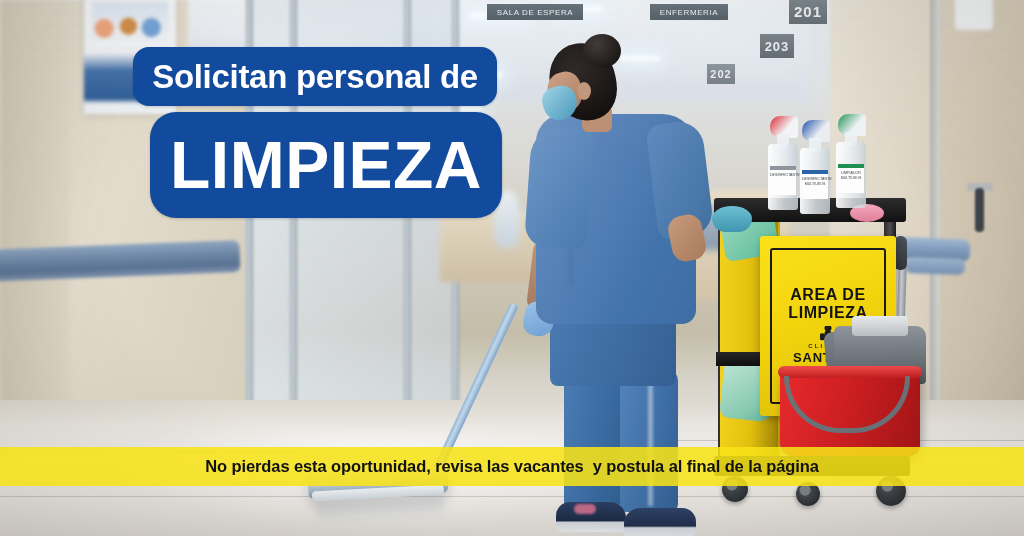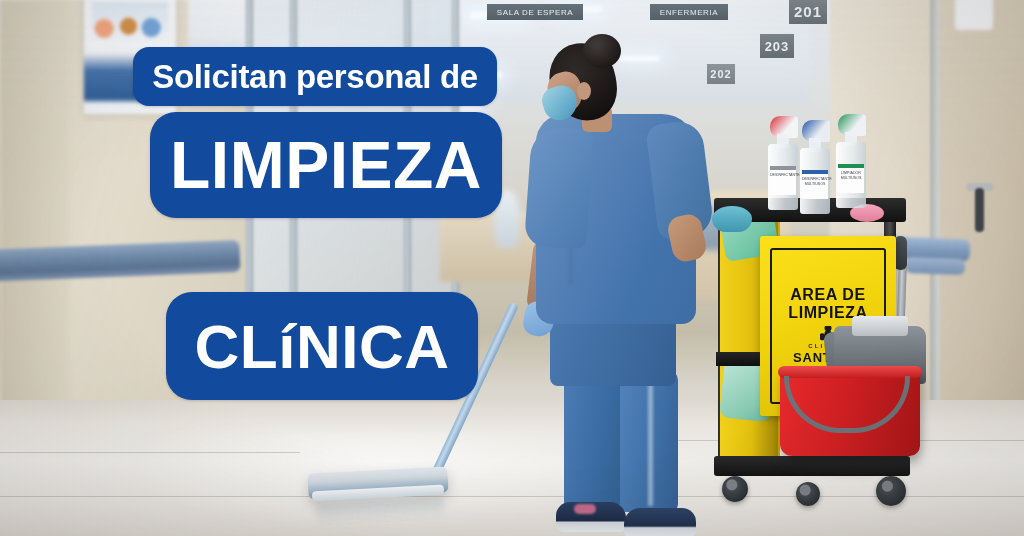--- a/index.html
+++ b/index.html
@@ -759,18 +759,18 @@
 
     <div class="grade"></div>
   </div>
 
   <div class="badge" id="badge-kicker">
     <span>Solicitan personal de</span>
   </div>
   <div class="badge" id="badge-limpieza">
     <span>LIMPIEZA</span>
   </div>
-  <div class="badge" id="badge-clinica">
-    <span>CLíNICA</span>
+
+  <div id="yellow-banner">
+    <span id="banner-text">No pierdas esta oportunidad, revisa las vacantes  y postula al final de la página</span>
   </div>
 
-
 </div>
 
 </body></html>

